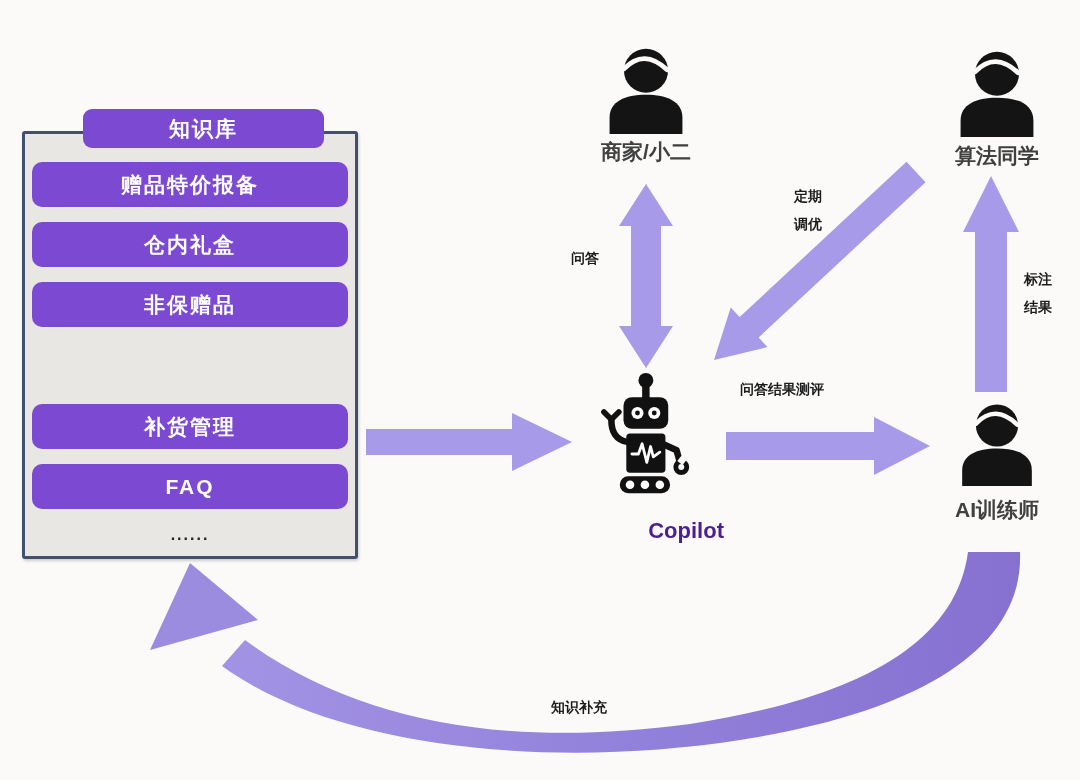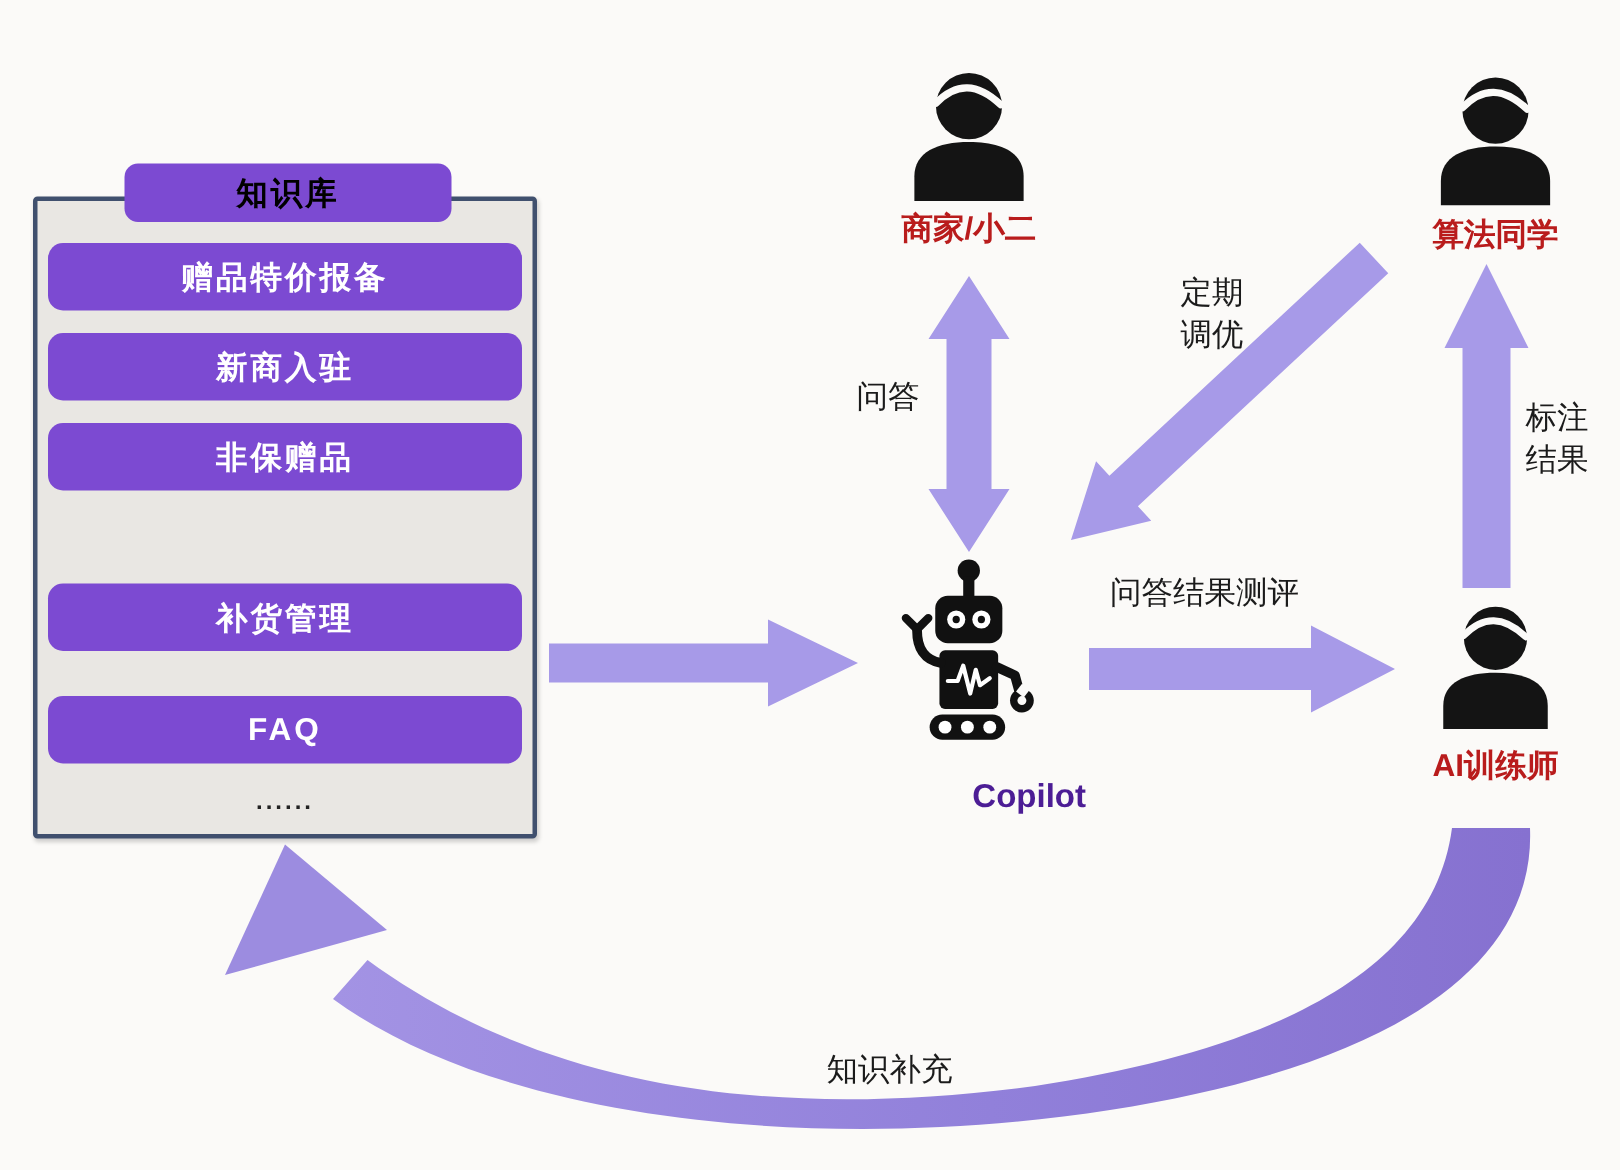--- a/index.html
+++ b/index.html
@@ -9,33 +9,33 @@
   *{margin:0;padding:0;box-sizing:border-box;}
   html,body{width:1080px;height:780px;overflow:hidden;}
   body{background:var(--canvas);font-family:"Liberation Sans","DejaVu Sans",sans-serif;color:var(--text);}
   .stage{position:relative;width:1080px;height:780px;}
   .layer{position:absolute;left:0;top:0;width:1080px;height:780px;}
 
   
   .kb-panel{position:absolute;left:22px;top:131px;width:336px;height:428px;
     background:var(--panel-bg);border:3px solid var(--panel-border);border-radius:3px;
     box-shadow:1px 2px 3px rgba(0,0,0,.18);}
-  .kb-header{position:absolute;left:83px;top:109px;width:218px;height:39px;
+  .kb-header{position:absolute;left:83px;top:109px;width:241px;height:39px;
     background:var(--accent);border-radius:9px;z-index:3;
     display:flex;align-items:center;justify-content:center;
-    color:#000000;font-size:21px;font-weight:bold;letter-spacing:2px;}
+    color:#ffffff;font-size:21px;font-weight:bold;letter-spacing:2px;}
   .kb-item{position:absolute;left:10px;width:316px;height:45px;background:var(--accent);
     border-radius:10px;display:flex;align-items:center;justify-content:center;
     color:#fff;font-size:21px;font-weight:bold;letter-spacing:2px;}
   .kb-more{position:absolute;left:0;width:100%;top:395px;text-align:center;
     color:#222;font-size:16px;font-weight:bold;letter-spacing:2px;}
 
   
-  .lbl{position:absolute;font-size:21px;font-weight:400;color:var(--text);white-space:nowrap;}
-  .actor-label{position:absolute;width:170px;text-align:center;font-size:21px;font-weight:600;color:#b91c1c;}
+  .lbl{position:absolute;font-size:14px;font-weight:700;color:var(--text);white-space:nowrap;}
+  .actor-label{position:absolute;width:170px;text-align:center;font-size:21px;font-weight:600;color:#404040;}
   .copilot-label{position:absolute;left:564px;top:518px;width:160px;text-align:right;
     font-size:22px;font-weight:bold;color:#4c1d95;}
   .twoline{line-height:28px;text-align:center;white-space:nowrap;}
 
   .icon-box{position:absolute;}
   .arrow-shape{fill:var(--arrow);}
   .person-fill{fill:#141414;}
   .robot-fill{fill:#111;}
 </style>
 </head>
@@ -68,23 +68,23 @@
          C 340 752, 560 768, 740 740
          C 920 712, 1024 648, 1020 552
          Z"></path>
     <path fill="#9c8ce0" d="M 190 563 L 150 650 L 258 620 Z"></path>
   </svg>
 
   <div class="kb-panel"></div>
   <div class="kb-header">知识库</div>
   <div class="kb-panel" style="background:none;border:none;box-shadow:none;z-index:2;">
     <div class="kb-item" style="top:31px">赠品特价报备</div>
-    <div class="kb-item" style="top:91px">新商入驻</div>
+    <div class="kb-item" style="top:91px">仓内礼盒</div>
     <div class="kb-item" style="top:151px">非保赠品</div>
-    <div class="kb-item" style="top:258px">补货管理</div>
+    <div class="kb-item" style="top:273px">补货管理</div>
     <div class="kb-item" style="top:333px">FAQ</div>
     <div class="kb-more">......</div>
   </div>
 
   <div class="icon-box" style="left:598px;top:42px;width:96px;height:96px;">
     <svg viewBox="0 0 100 96" width="96" height="92">
       <circle class="person-fill" cx="50" cy="30" r="23"></circle>
       <path d="M27 28 Q48 6 72 29" stroke="#fbfaf8" stroke-width="5" fill="none" stroke-linecap="round"></path>
       <path class="person-fill" d="M12 96 L12 79 C12 62 28 55 50 55 C72 55 88 62 88 79 L88 96 Z"></path>
     </svg>

